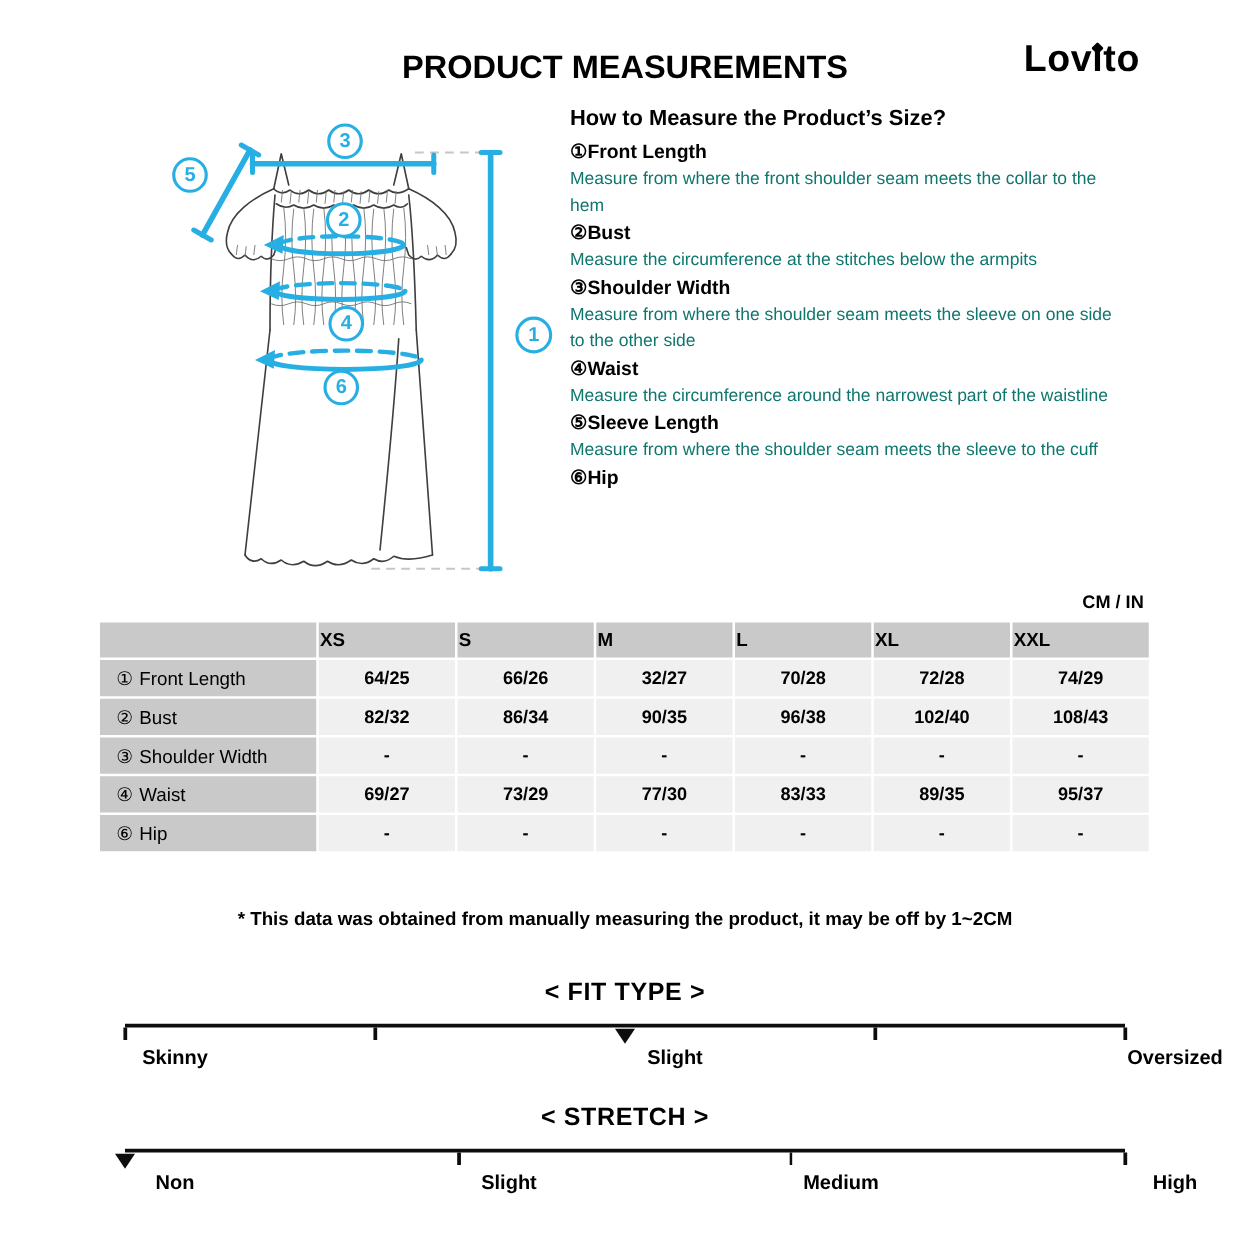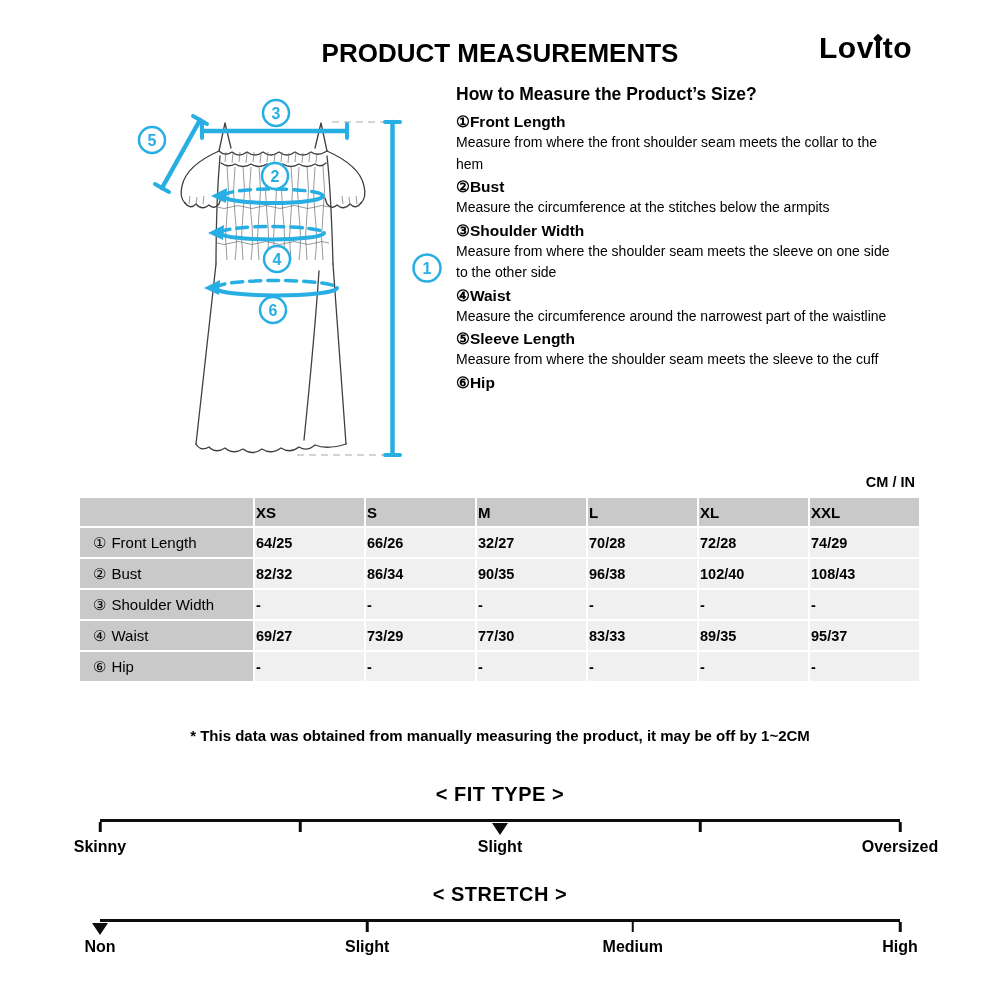--- a/index.html
+++ b/index.html
@@ -14,48 +14,48 @@
   .logo-dot { position:absolute; left:50%; top:4px; width:6.5px; height:6.5px; background:#000;
               transform:translateX(-50%) rotate(45deg); border-radius:1px; }
 
   
   .diagram { position:absolute; left:100px; top:86px; }
 
   
   .howto { position:absolute; left:456px; top:84px; width:436px; }
   .howto-title { font-size:17.5px; font-weight:700; margin:0 0 7px 0; }
   .mi-head { font-size:15.5px; font-weight:700; line-height:20px; margin-top:2px; }
-  .mi-desc { font-size:14px; color:#000000; line-height:21.5px; }
+  .mi-desc { font-size:14px; color:#0f766e; line-height:21.5px; }
 
   
   .unit-label { position:absolute; top:474px; right:85px; font-weight:700; font-size:14.5px; }
   .size-table { position:absolute; left:78px; top:496px; border-collapse:separate;
                 border-spacing:2px; table-layout:fixed; }
   .size-table col.c-label { width:173px; }
   .size-table col.c-size  { width:109px; }
   .size-table th { background:#c9c9c9; font-size:15px; font-weight:700; height:26px; text-align:left; }
   .size-table td { height:27px; }
   .size-table td.rowlabel { background:#c9c9c9; font-size:15px; font-weight:400; padding-left:13px; }
-  .size-table td.val { background:#f0f0f0; text-align:left; font-weight:700; font-size:14.5px; }
+  .size-table td.val { background:#f0f0f0; text-align:center; font-weight:700; font-size:14.5px; }
   .num-prefix { margin-right:5px; }
 
   .note { position:absolute; top:727px; left:0; width:100%; text-align:center;
           font-size:15px; font-weight:700; }
 
   
   .scale { position:absolute; left:100px; width:800px; }
   #fit-scale { top:783px; }
   #stretch-scale { top:883px; }
   .scale-title { text-align:center; font-size:20px; font-weight:800; letter-spacing:0.5px; margin:0 0 13px 0; }
   .scale-bar { position:relative; height:13px; border-top:3px solid #0d0d0d; }
   .tick { position:absolute; top:0; width:2.5px; height:10px; background:#0d0d0d; transform:translateX(-50%); }
   .scale-marker { position:absolute; top:1px; width:0; height:0; border-left:8px solid transparent;
                   border-right:8px solid transparent; border-top:12px solid #0d0d0d; transform:translateX(-50%); }
   .scale-labels { position:relative; height:20px; margin-top:3px; }
-  .scale-labels span { position:absolute; transform:translateX(-50%); font-size:16px; font-weight:700; white-space:nowrap; }
+  .scale-labels span { position:absolute; transform:translateX(-50%); font-size:16px; font-weight:700; white-space:nowrap;margin-left:40px; }
 
   
   .outline { stroke:#3f3f3f; stroke-width:1.3; fill:none; stroke-linecap:round; stroke-linejoin:round; }
   .texture { stroke:#6e6e6e; stroke-width:0.7; fill:none; }
   .guide   { stroke:#c6c6c6; stroke-width:1.6; stroke-dasharray:7,5; fill:none; }
   .meas    { stroke:#27aee3; stroke-width:4.5; fill:none; stroke-linecap:round; }
   .meas-cap{ stroke:#27aee3; stroke-width:4; fill:none; stroke-linecap:round; }
   .meas-dash { stroke:#27aee3; stroke-width:3.5; fill:none; stroke-dasharray:11,7; stroke-linecap:round; }
   .meas-solid{ stroke:#27aee3; stroke-width:4; fill:none; stroke-linecap:round; }
   .meas-arrow{ fill:#27aee3; stroke:none; }

